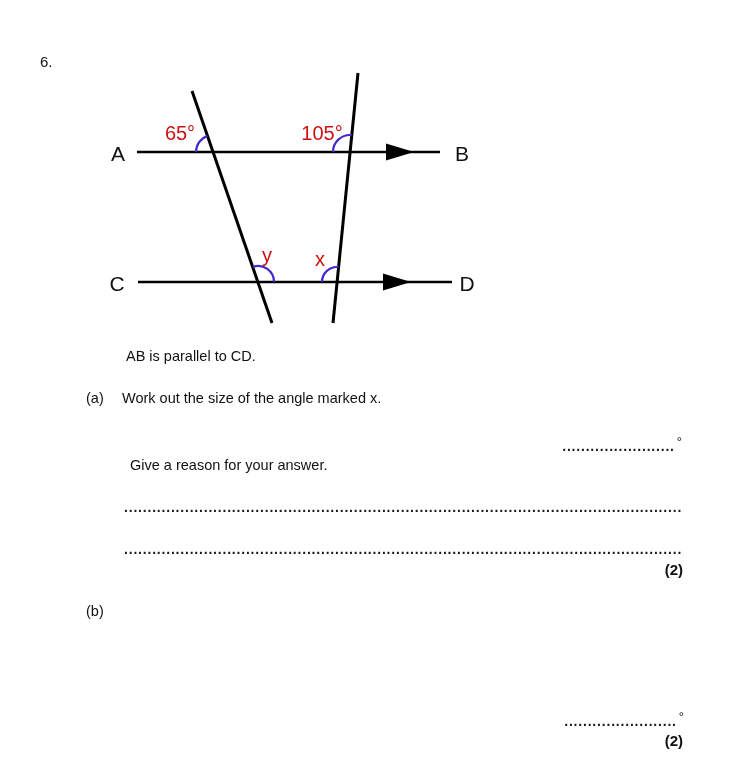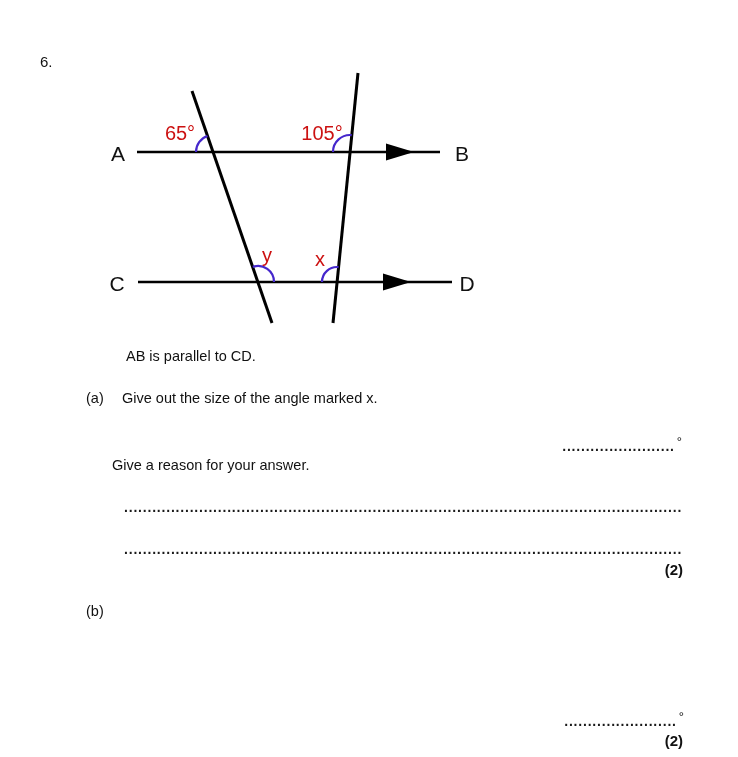--- a/index.html
+++ b/index.html
@@ -8,21 +8,21 @@
     font-family:"Liberation Sans",sans-serif;color:#111111;overflow:hidden;
   }
   .abs{position:absolute;}
   .qnum{left:40px;top:53px;font-size:15px;}
   .diagram-svg{left:0;top:0;width:738px;height:757px;pointer-events:none;}
   .statement{left:86px;top:348px;font-size:14.5px;margin-left:40px;}
   .part-row{display:flex;font-size:14.5px;}
   .part-row .plabel{width:36px;flex:0 0 36px;}
   .part-a{left:86px;top:390px;width:560px;}
   .part-b{left:86px;top:603px;width:560px;}
-  .reason-prompt{left:112px;top:457px;font-size:14.5px;}
+  .reason-prompt{left:130px;top:457px;font-size:14.5px;}
   .dots{font-size:14px;font-weight:700;letter-spacing:0.8px;color:#1a1a1a;white-space:nowrap;}
   .deg{font-size:13px;font-weight:400;vertical-align:5px;margin-left:2px;}
   .answer-a{right:56px;top:434px;}
   .answer-b{right:54px;top:709px;}
   .dotline{left:124px;width:557px;overflow:hidden;white-space:nowrap;}
   .dotline1{top:498px;}
   .dotline2{top:540px;}
   .marks{font-size:15px;font-weight:700;}
   .marks-a{right:55px;top:561px;}
   .marks-b{right:55px;top:732px;}
@@ -61,21 +61,21 @@
     <text x="180" y="140" text-anchor="middle" class="ang-label" fill="#cc1111">65°</text>
     <text x="322" y="140" text-anchor="middle" class="ang-label" fill="#cc1111">105°</text>
     <text x="267" y="262" text-anchor="middle" class="ang-label" fill="#cc1111">y</text>
     <text x="320" y="266" text-anchor="middle" class="ang-label" fill="#cc1111">x</text>
   </svg>
 
   <div class="abs statement">AB is parallel to CD.</div>
 
   <div class="abs part-row part-a">
     <span class="plabel">(a)</span>
-    <span>Give out the size of the angle marked x.</span>
+    <span>Work out the size of the angle marked x.</span>
   </div>
 
   <div class="abs answer-a">
     <span class="dots">........................</span><span class="deg">°</span>
   </div>
 
   <div class="abs reason-prompt">Give a reason for your answer.</div>
 
   <div class="abs dotline dotline1">
     <span class="dots">..................................................................................................................................</span>

